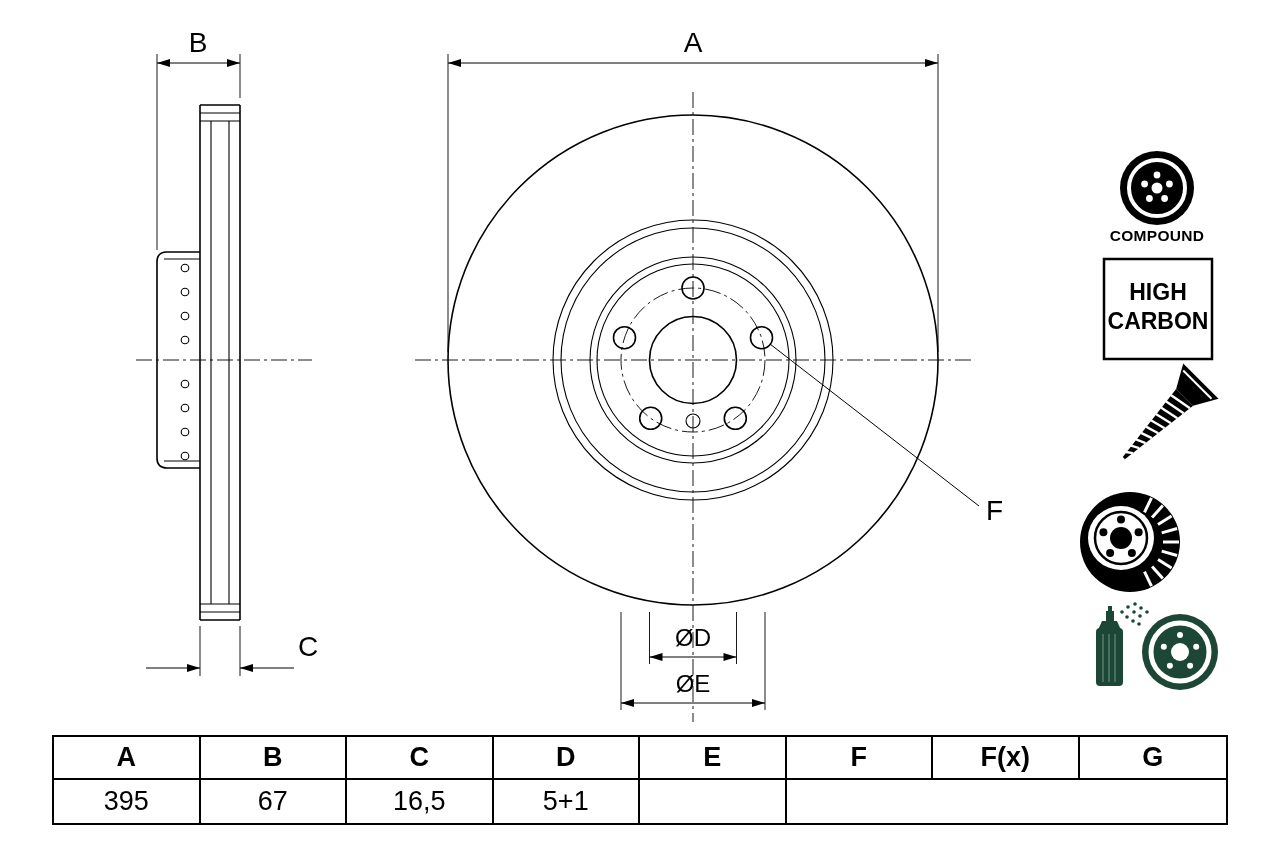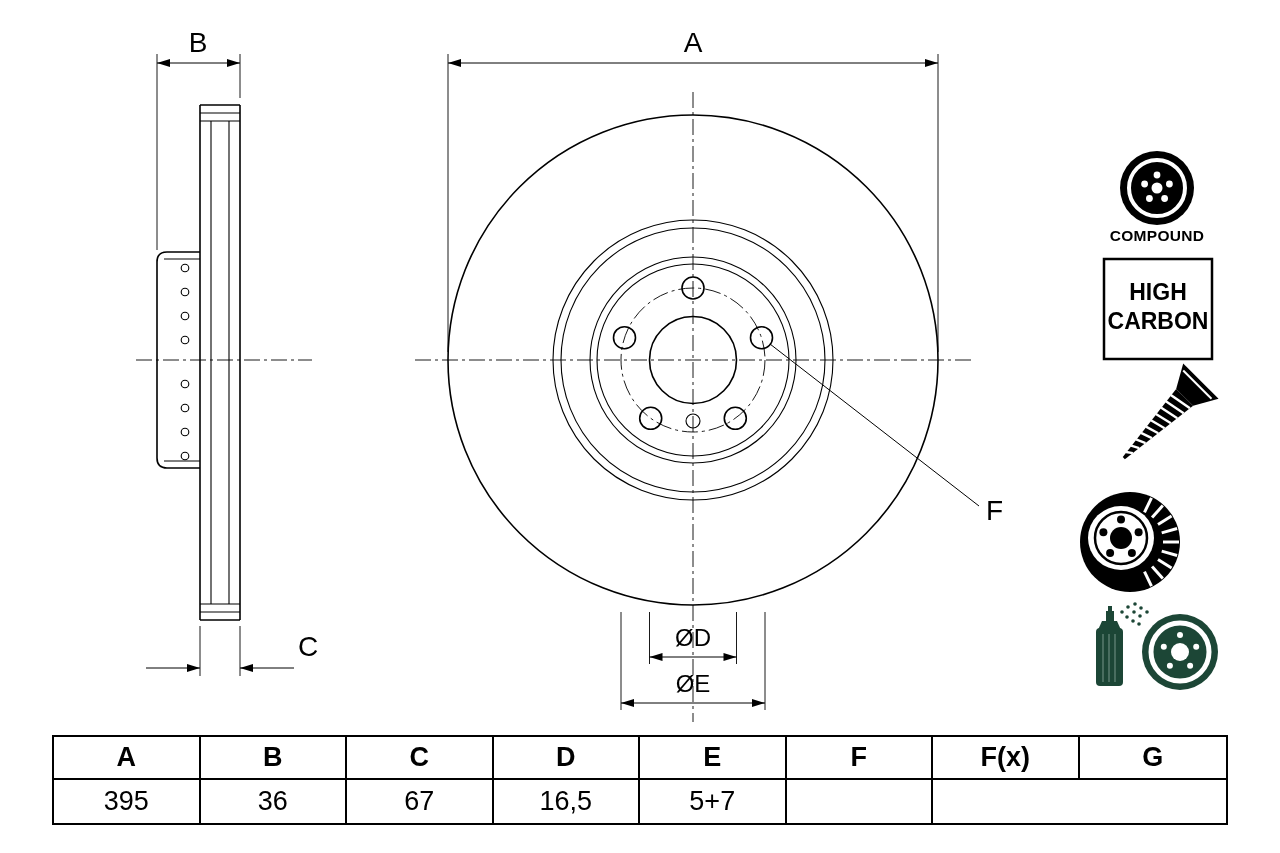--- a/index.html
+++ b/index.html
@@ -220,20 +220,19 @@
 <div class="spec-table">
   <div class="cell head">A</div>
   <div class="cell head">B</div>
   <div class="cell head">C</div>
   <div class="cell head">D</div>
   <div class="cell head">E</div>
   <div class="cell head">F</div>
   <div class="cell head">F(x)</div>
   <div class="cell head">G</div>
   <div class="cell">395</div>
-  <div class="cell">36</div>
   <div class="cell">67</div>
   <div class="cell">16,5</div>
-  <div class="cell">5+7</div>
+  <div class="cell">5+1</div>
   <div class="cell"></div>
 </div>
 
 </div>
 
 </body></html>

